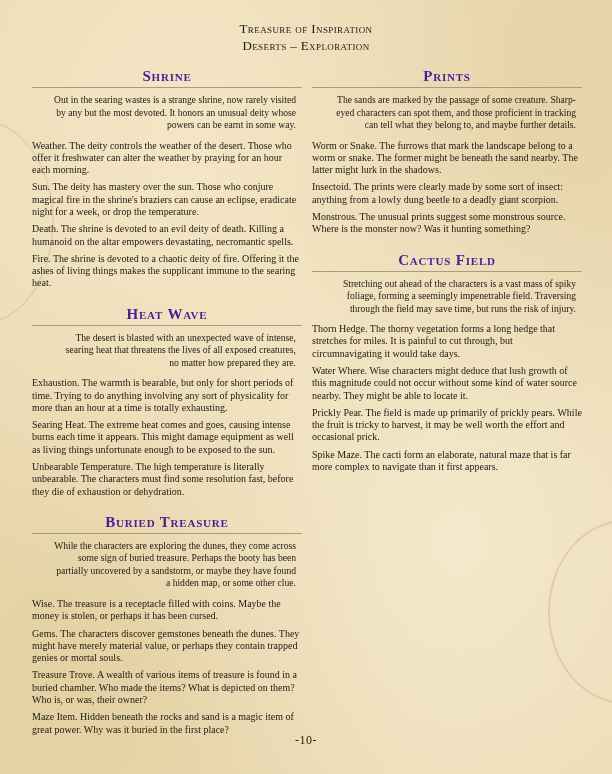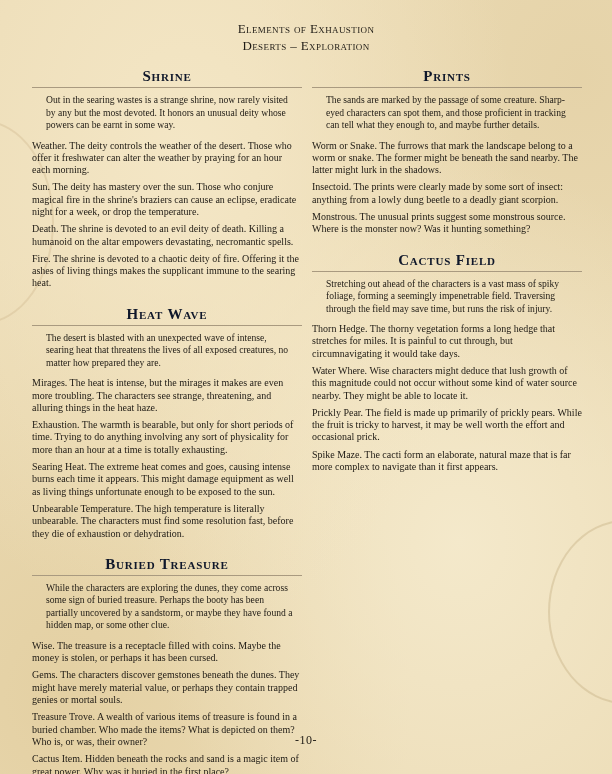--- a/index.html
+++ b/index.html
@@ -25,76 +25,75 @@
   .page-header { position: absolute; top: 20px; left: 0; width: 612px; text-align: center; }
   .page-header .line {
     font-size: 13px; font-variant: small-caps; letter-spacing: 0.4px; line-height: 17px; color: #1f1b15;
   }
   .col { position: absolute; top: 68px; width: 270px; }
   .col.left { left: 32px; }
   .col.right { left: 312px; }
   .section { margin-bottom: 16px; }
   .section-title {
     text-align: center; font-family: "Liberation Serif", serif; font-weight: bold;
-    font-size: 15px; font-variant: small-caps; letter-spacing: 0.8px; color: #0f172a;
+    font-size: 15px; font-variant: small-caps; letter-spacing: 0.8px; color: #4c1d95;
     padding-bottom: 2px; border-bottom: 1px solid #a99a80; margin: 0 0 6px 0;
   }
   .intro {
-    text-align: left; font-size: 9.6px; line-height: 12.5px; margin: 0 0 8px 8px; padding: 0 6px;
+    text-align: right; font-size: 9.6px; line-height: 12.5px; margin: 0 0 8px 16px; padding: 0 6px;
   }
   .entry { font-size: 10px; line-height: 12.3px; margin: 0 0 5px 0; }
   .entry .lbl { font-weight: normal; }
   .page-number { position: absolute; top: 733px; left: 0; width: 612px; text-align: center; font-size: 12px; letter-spacing: 0.5px; }
 </style>
 </head>
 <body>
 
 <div class="deco-ring-left"></div>
 <div class="deco-ring"></div>
 
 <div class="page-header">
-  <div class="line">Elements of Exhaustion</div>
+  <div class="line">Treasure of Inspiration</div>
   <div class="line">Deserts – Exploration</div>
 </div>
 
 <div class="col left">
 
   <div class="section">
     <h2 class="section-title">Shrine</h2>
     <p class="intro">Out in the searing wastes is a strange shrine, now rarely visited by any but the most devoted. It honors an unusual deity whose powers can be earnt in some way.</p>
     <p class="entry"><span class="lbl">Weather.</span><span> The deity controls the weather of the desert. Those who offer it freshwater can alter the weather by praying for an hour each morning.</span></p>
     <p class="entry"><span class="lbl">Sun.</span><span> The deity has mastery over the sun. Those who conjure magical fire in the shrine's braziers can cause an eclipse, eradicate night for a week, or drop the temperature.</span></p>
     <p class="entry"><span class="lbl">Death.</span><span> The shrine is devoted to an evil deity of death. Killing a humanoid on the altar empowers devastating, necromantic spells.</span></p>
     <p class="entry"><span class="lbl">Fire.</span><span> The shrine is devoted to a chaotic deity of fire. Offering it the ashes of living things makes the supplicant immune to the searing heat.</span></p>
   </div>
 
   <div class="section">
     <h2 class="section-title">Heat Wave</h2>
     <p class="intro">The desert is blasted with an unexpected wave of intense, searing heat that threatens the lives of all exposed creatures, no matter how prepared they are.</p>
-    <p class="entry"><span class="lbl">Mirages.</span><span> The heat is intense, but the mirages it makes are even more troubling. The characters see strange, threatening, and alluring things in the heat haze.</span></p>
     <p class="entry"><span class="lbl">Exhaustion.</span><span> The warmth is bearable, but only for short periods of time. Trying to do anything involving any sort of physicality for more than an hour at a time is totally exhausting.</span></p>
     <p class="entry"><span class="lbl">Searing Heat.</span><span> The extreme heat comes and goes, causing intense burns each time it appears. This might damage equipment as well as living things unfortunate enough to be exposed to the sun.</span></p>
     <p class="entry"><span class="lbl">Unbearable Temperature.</span><span> The high temperature is literally unbearable. The characters must find some resolution fast, before they die of exhaustion or dehydration.</span></p>
   </div>
 
   <div class="section">
     <h2 class="section-title">Buried Treasure</h2>
     <p class="intro">While the characters are exploring the dunes, they come across some sign of buried treasure. Perhaps the booty has been partially uncovered by a sandstorm, or maybe they have found a hidden map, or some other clue.</p>
     <p class="entry"><span class="lbl">Wise.</span><span> The treasure is a receptacle filled with coins. Maybe the money is stolen, or perhaps it has been cursed.</span></p>
     <p class="entry"><span class="lbl">Gems.</span><span> The characters discover gemstones beneath the dunes. They might have merely material value, or perhaps they contain trapped genies or mortal souls.</span></p>
     <p class="entry"><span class="lbl">Treasure Trove.</span><span> A wealth of various items of treasure is found in a buried chamber. Who made the items? What is depicted on them? Who is, or was, their owner?</span></p>
-    <p class="entry"><span class="lbl">Cactus Item.</span><span> Hidden beneath the rocks and sand is a magic item of great power. Why was it buried in the first place?</span></p>
+    <p class="entry"><span class="lbl">Maze Item.</span><span> Hidden beneath the rocks and sand is a magic item of great power. Why was it buried in the first place?</span></p>
   </div>
 </div>
 
 <div class="col right">
 
   <div class="section">
     <h2 class="section-title">Prints</h2>
-    <p class="intro">The sands are marked by the passage of some creature. Sharp-eyed characters can spot them, and those proficient in tracking can tell what they enough to, and maybe further details.</p>
+    <p class="intro">The sands are marked by the passage of some creature. Sharp-eyed characters can spot them, and those proficient in tracking can tell what they belong to, and maybe further details.</p>
     <p class="entry"><span class="lbl">Worm or Snake.</span><span> The furrows that mark the landscape belong to a worm or snake. The former might be beneath the sand nearby. The latter might lurk in the shadows.</span></p>
     <p class="entry"><span class="lbl">Insectoid.</span><span> The prints were clearly made by some sort of insect: anything from a lowly dung beetle to a deadly giant scorpion.</span></p>
     <p class="entry"><span class="lbl">Monstrous.</span><span> The unusual prints suggest some monstrous source. Where is the monster now? Was it hunting something?</span></p>
   </div>
 
   <div class="section">
     <h2 class="section-title">Cactus Field</h2>
     <p class="intro">Stretching out ahead of the characters is a vast mass of spiky foliage, forming a seemingly impenetrable field. Traversing through the field may save time, but runs the risk of injury.</p>
     <p class="entry"><span class="lbl">Thorn Hedge.</span><span> The thorny vegetation forms a long hedge that stretches for miles. It is painful to cut through, but circumnavigating it would take days.</span></p>
     <p class="entry"><span class="lbl">Water Where.</span><span> Wise characters might deduce that lush growth of this magnitude could not occur without some kind of water source nearby. They might be able to locate it.</span></p>

